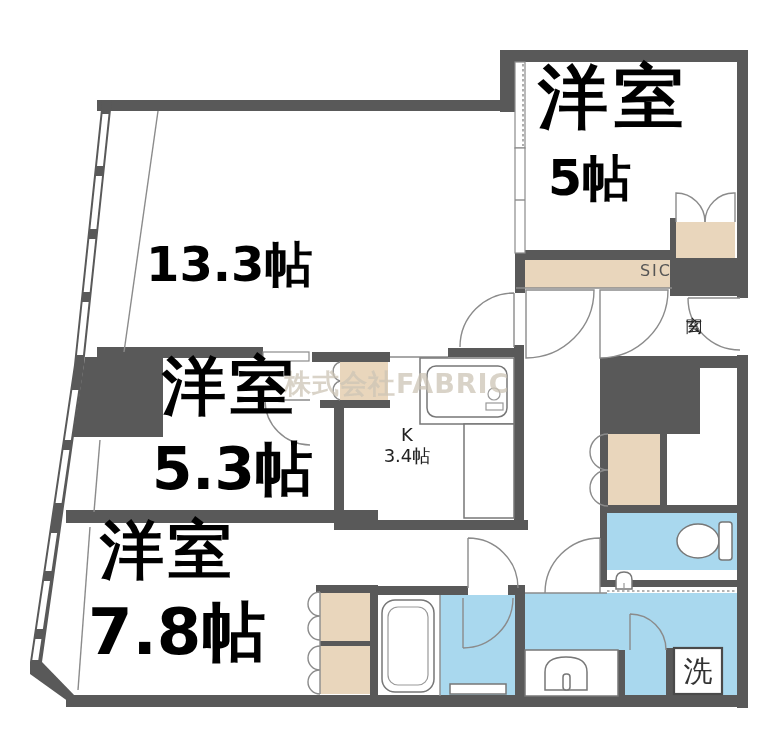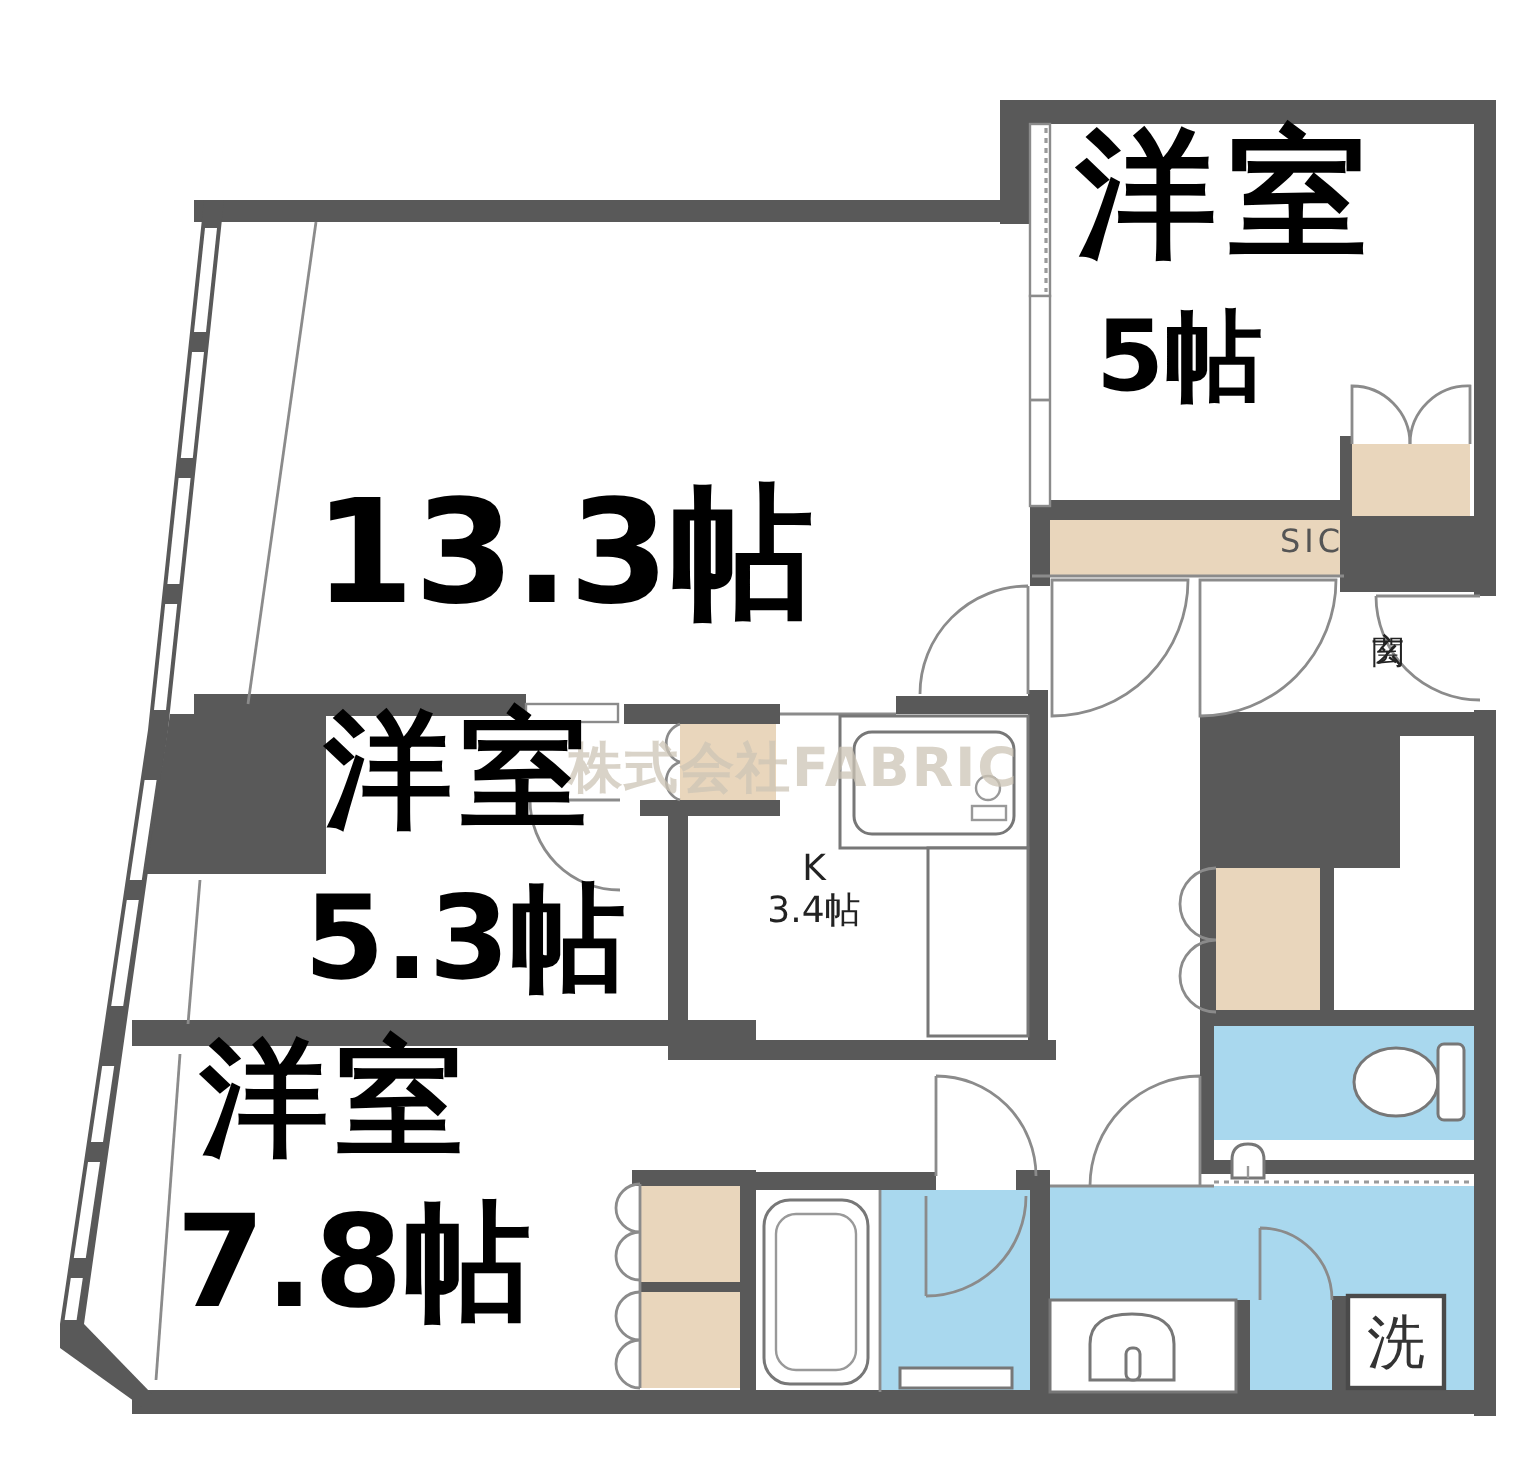--- a/index.html
+++ b/index.html
@@ -2,21 +2,21 @@
 <html><head>
 <meta charset="utf-8">
 <style>
   html,body{margin:0;padding:0;background:#ffffff;}
   .stage{position:relative;width:757px;height:741px;background:#fff;overflow:hidden;
          font-family:"DejaVu Sans","Liberation Sans",sans-serif;}
   .stage svg{position:absolute;left:0;top:0;}
   .lbl{position:absolute;color:#000;font-weight:bold;line-height:1;white-space:nowrap;}
   .room-name{letter-spacing:4px;}
   .lbl-ldk{left:192px;top:106px;font-size:80px;letter-spacing:3px;}
-  .lbl-ldk-size{left:157px;top:240px;font-size:72px;}
+  .lbl-ldk-size{left:146px;top:240px;font-size:48px;}
   .lbl-y5{left:538px;top:62px;font-size:70px;letter-spacing:6px;}
   .lbl-y5-size{left:548px;top:154px;font-size:49px;}
   .lbl-y53{left:162px;top:354px;font-size:64px;}
   .lbl-y53-size{left:152px;top:440px;font-size:58px;text-align:center;}
   .lbl-y78{left:100px;top:518px;font-size:64px;}
   .lbl-y78-size{left:88px;top:600px;font-size:64px;}
   .lbl-k{left:372px;top:424px;width:70px;font-size:18px;font-weight:normal;
          text-align:center;line-height:21px;color:#222;}
   .lbl-sic{left:516px;top:263px;width:156px;font-size:16px;font-weight:normal;
            text-align:right;letter-spacing:2px;color:#555;}

